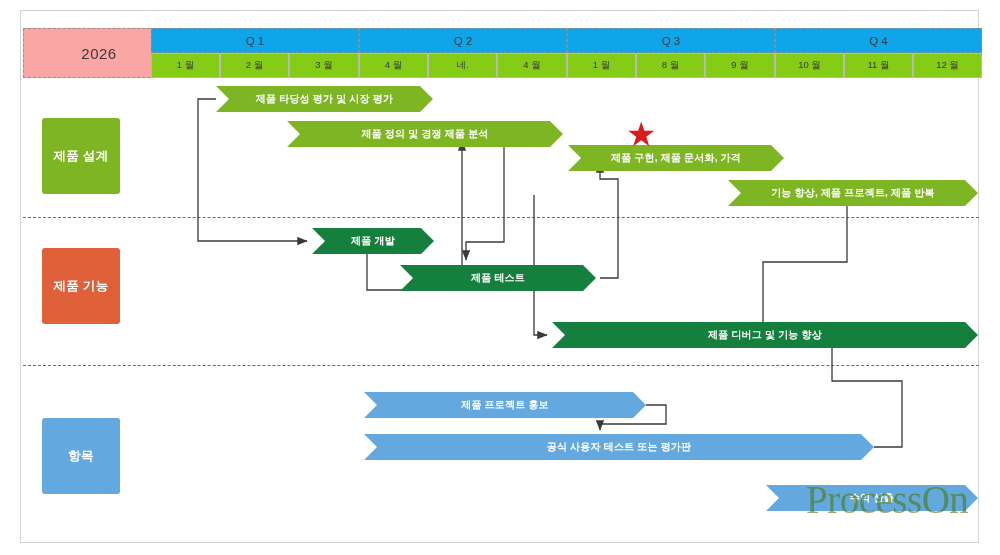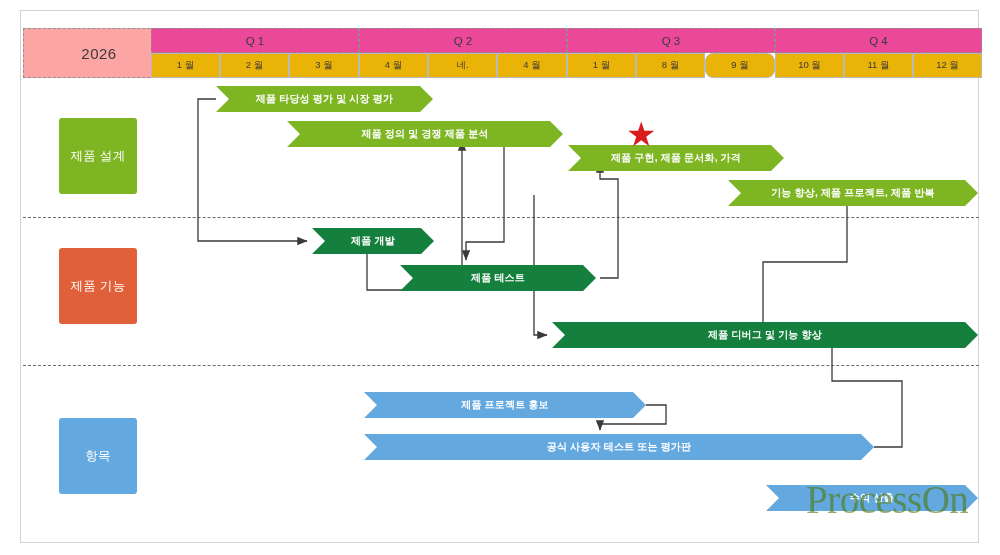--- a/index.html
+++ b/index.html
@@ -38,30 +38,30 @@
     background:#fca5a5;
     border:1px dashed #8f8f8f;
     box-sizing:border-box;
     display:flex; align-items:center; justify-content:center;
     font-size:15px; color:#3a3a3a;
     letter-spacing:.5px;
   }
   .quarter{
     position:absolute;
     top:0; height:25px;
-    background:#ec4899;
+    background:#0ea5e9;
     border:1px dashed #8f8f8f;
     box-sizing:border-box;
     display:flex; align-items:center; justify-content:center;
     font-size:11.5px; color:#3a3a3a;
   }
   .month{
     position:absolute;
     top:25px; height:25px;
-    background:#eab308;
+    background:#84cc16;
     border:1px solid #b9b9b9;
     box-sizing:border-box;
     display:flex; align-items:center; justify-content:center;
     font-size:9.5px; color:#3a3a3a;
   }
 
   
   .lane-divider{
     position:absolute;
     left:23px;
@@ -73,23 +73,22 @@
   
   .lane-chip{
     position:absolute;
     width:78px; height:76px;
     border-radius:3px;
     display:flex; align-items:center; justify-content:center;
     text-align:center;
     color:#ffffff;
     font-size:12.5px;
     line-height:1.35;
-    font-weight:400;
+    font-weight:700;
     letter-spacing:.3px;
-    margin-left:17px;
   }
 
   
   .bar{
     position:absolute;
     height:26px;
     display:flex;
     align-items:center;
     justify-content:center;
     color:#ffffff;
@@ -156,21 +155,21 @@
       </div>
     <div id="months-host">
         <div class="month" style="left: 128px; width: 69px;">1 월</div>
         <div class="month" style="left: 197px; width: 69px;">2 월</div>
         <div class="month" style="left: 266px; width: 70px;">3 월</div>
         <div class="month" style="left: 336px; width: 69px;">4 월</div>
         <div class="month" style="left: 405px; width: 69px;">네.</div>
         <div class="month" style="left: 474px; width: 70px;">4 월</div>
         <div class="month" style="left: 544px; width: 69px;">1 월</div>
         <div class="month" style="left: 613px; width: 69px;">8 월</div>
-        <div class="month" style="left: 682px; width: 70px; border-radius: 8px;">9 월</div>
+        <div class="month" style="left: 682px; width: 70px;">9 월</div>
         <div class="month" style="left: 752px; width: 69px;">10 월</div>
         <div class="month" style="left: 821px; width: 69px;">11 월</div>
         <div class="month" style="left: 890px; width: 69px;">12 월</div>
       </div>
   </div>
 
   <div id="dividers-host">
       <div class="lane-divider" style="top: 217px;"></div>
       <div class="lane-divider" style="top: 365px;"></div>
     </div>

